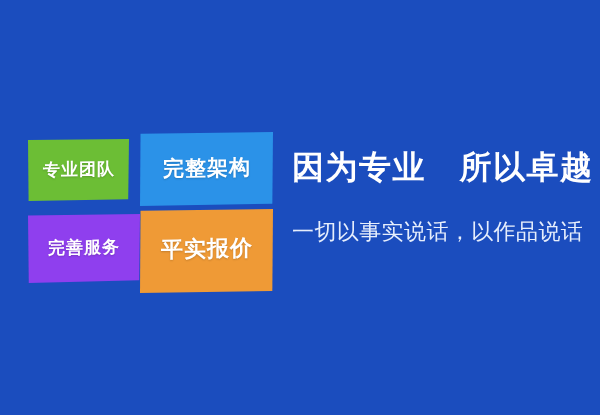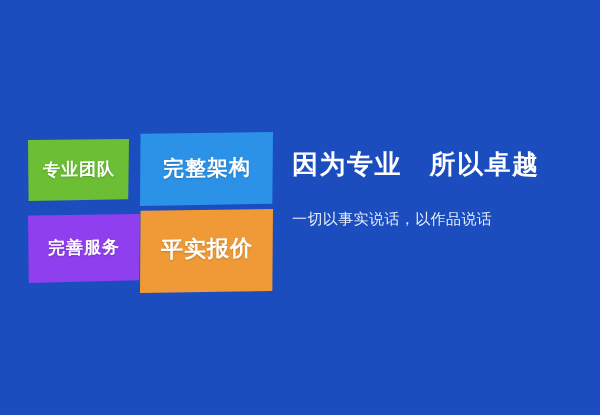--- a/index.html
+++ b/index.html
@@ -100,36 +100,36 @@
   
   #copy-block {
     position: absolute;
     left: 292px;
     top: 150px;
     width: 296px;
   }
 
   #headline {
     color: #ffffff;
-    font-size: 26px;
+    font-size: 32px;
     font-weight: 700;
     line-height: 1.12;
     letter-spacing: 1.5px;
     white-space: nowrap;
     margin: 0;
     -webkit-font-smoothing: antialiased;
   }
 
   #subcopy {
     margin-top: 27px;
   }
 
   .subcopy-line {
     color: #e6eefc;
-    font-size: 15px;
+    font-size: 22px;
     font-weight: 400;
     line-height: 1.72;
     letter-spacing: 0.4px;
     white-space: nowrap;
   }
 </style>
 </head>
 <body>
 
 <div id="banner">

